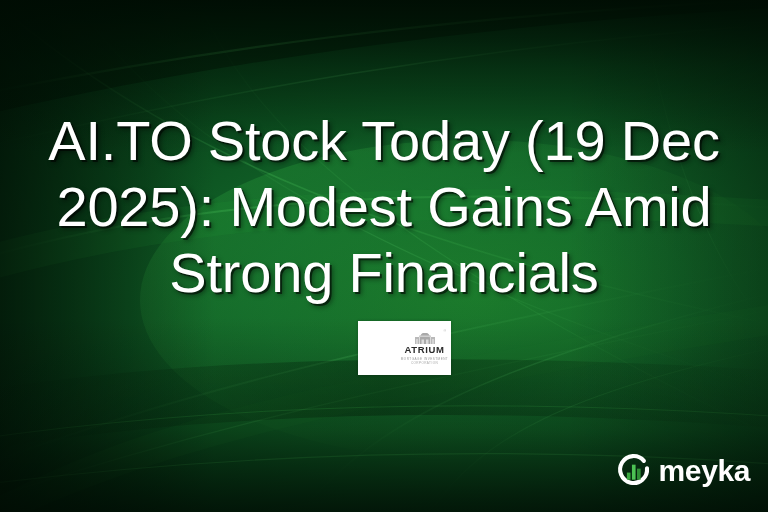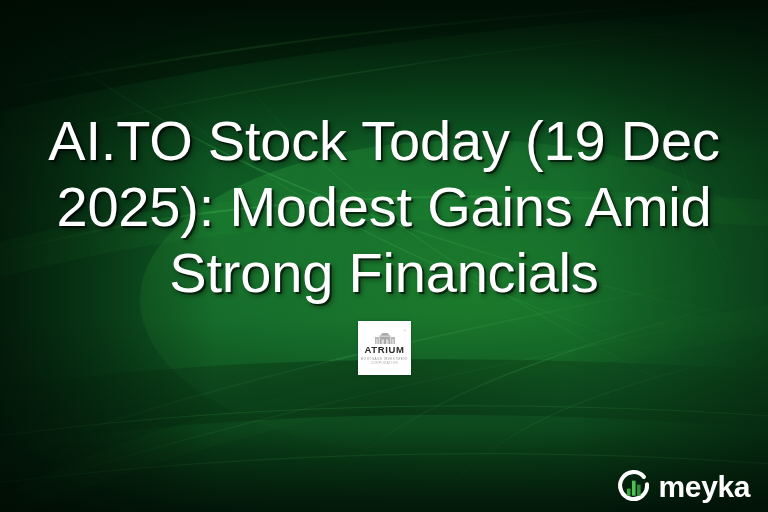--- a/index.html
+++ b/index.html
@@ -69,20 +69,21 @@
     position: absolute;
     left: 358px;
     top: 321px;
     width: 53px;
     height: 54px;
     background: #ffffff;
     box-shadow: 0 0 3px rgba(0,0,0,0.25);
     display: flex;
     align-items: center;
     justify-content: center;
+    padding-left: 40px;
   }
   .company-logo-inner {
     width: 100%;
     height: 100%;
     position: relative;
     display: flex;
     flex-direction: column;
     align-items: center;
     justify-content: center;
     padding-top: 2px;
@@ -123,21 +124,21 @@
     top: 9px;
     color: #b5b5b5;
     font-size: 3.5px;
     line-height: 1;
   }
 
   
   .brand {
     position: absolute;
     right: 18px;
-    bottom: 6px;
+    bottom: 22px;
     display: flex;
     align-items: center;
     gap: 6px;
   }
   .brand-icon { display: block; }
   .brand-name {
     color: #ffffff;
     font-family: "Liberation Sans", sans-serif;
     font-size: 30px;
     font-weight: 700;

